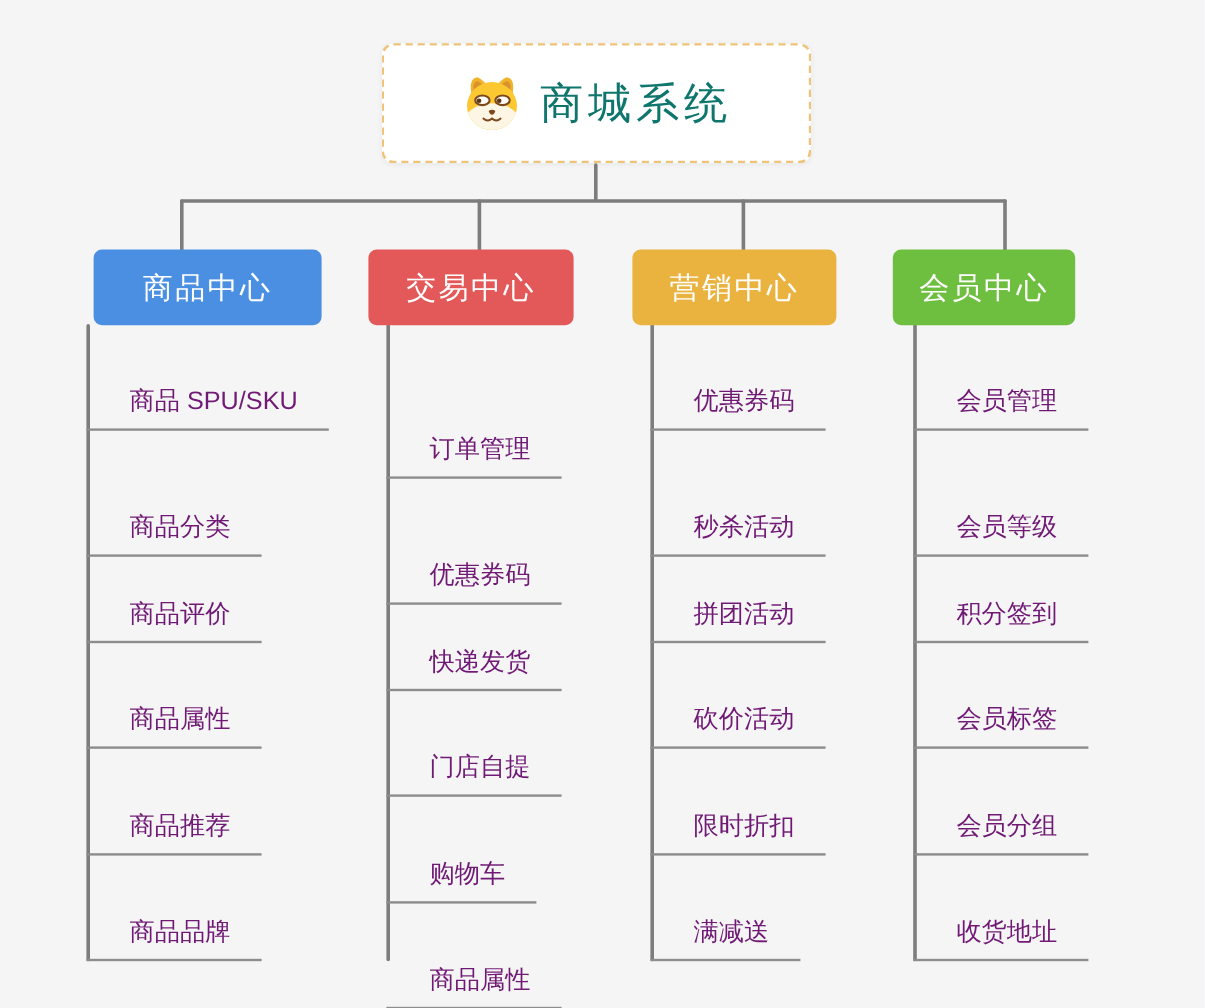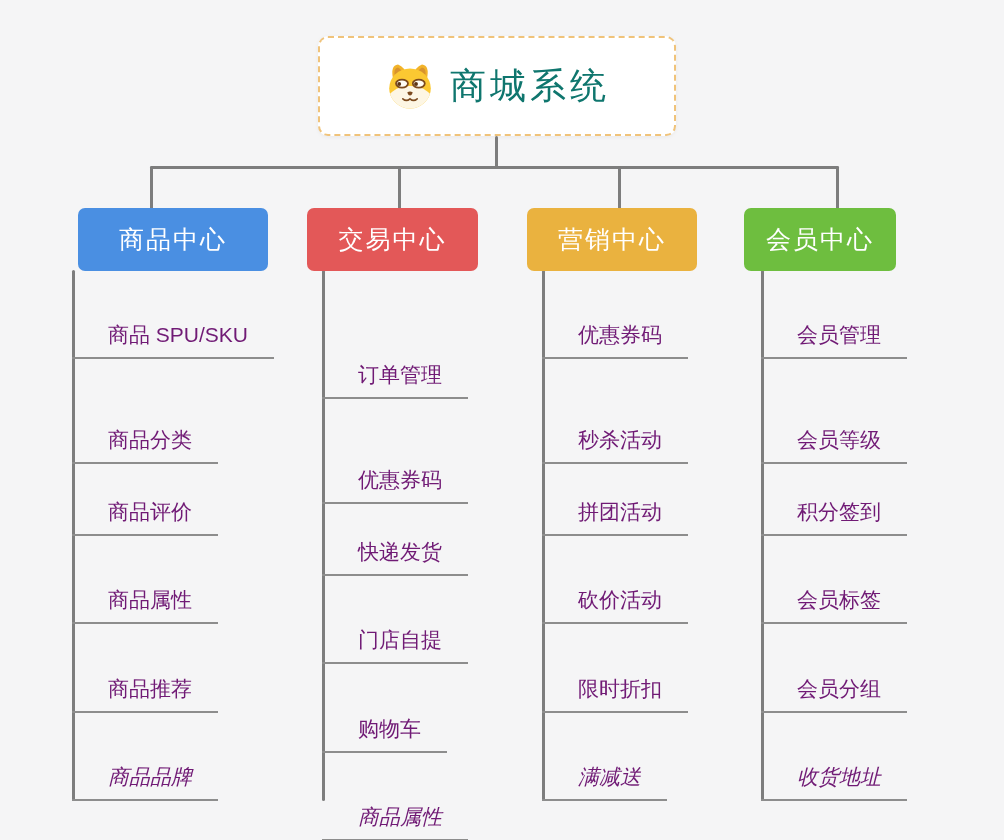--- a/index.html
+++ b/index.html
@@ -42,21 +42,21 @@
 
   
   .leaf {
     position:absolute; white-space:nowrap;
     font-size:21px; line-height:28px; color:#701a75;
     padding:0 26px 8px 36px;
     border-bottom:2px solid #8d8d8d;
   }
   .col-0 { left:72px; }  .col-1 { left:322px;margin-top:40px; } .col-2 { left:542px; } .col-3 { left:761px; }
   .row-0 { top:321px; } .row-1 { top:426px; } .row-2 { top:498px; }
-  .row-3 { top:586px; } .row-4 { top:675px; } .row-5 { top:763px;font-style:italic; }
+  .row-3 { top:586px; } .row-4 { top:675px; } .row-5 { top:763px; }
 </style>
 </head>
 <body>
 
 <div class="canvas">
 
   <div class="conn" id="conn-root-v"></div>
   <div class="conn" id="conn-h"></div>
   <div class="conn stub" id="stub-0"></div>
   <div class="conn stub" id="stub-1"></div>

